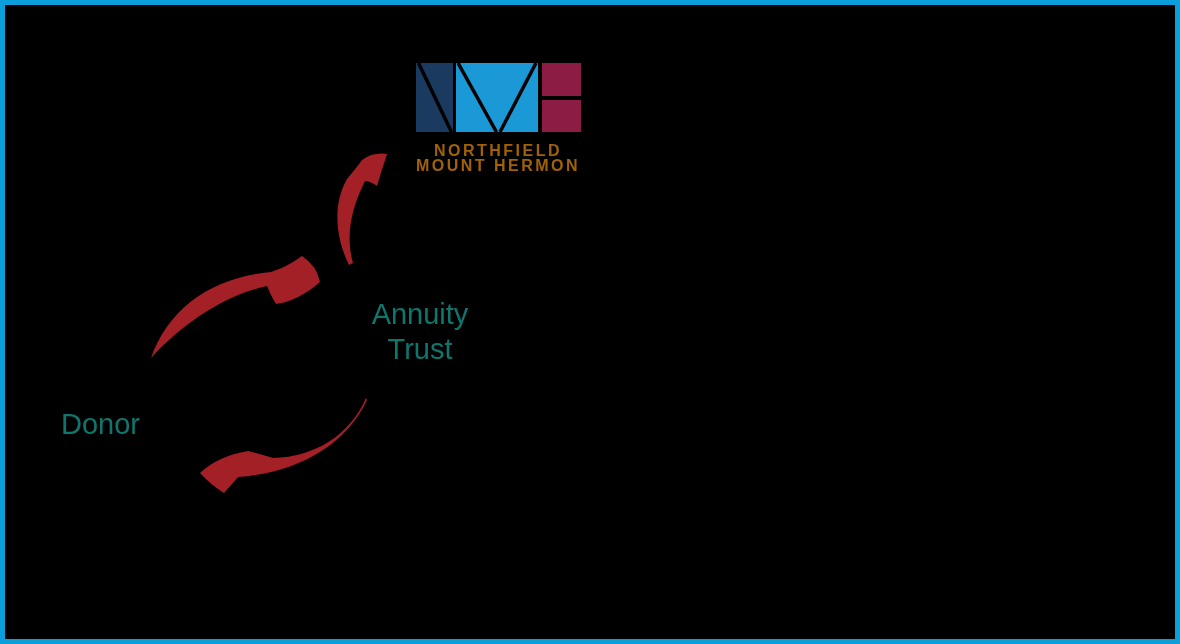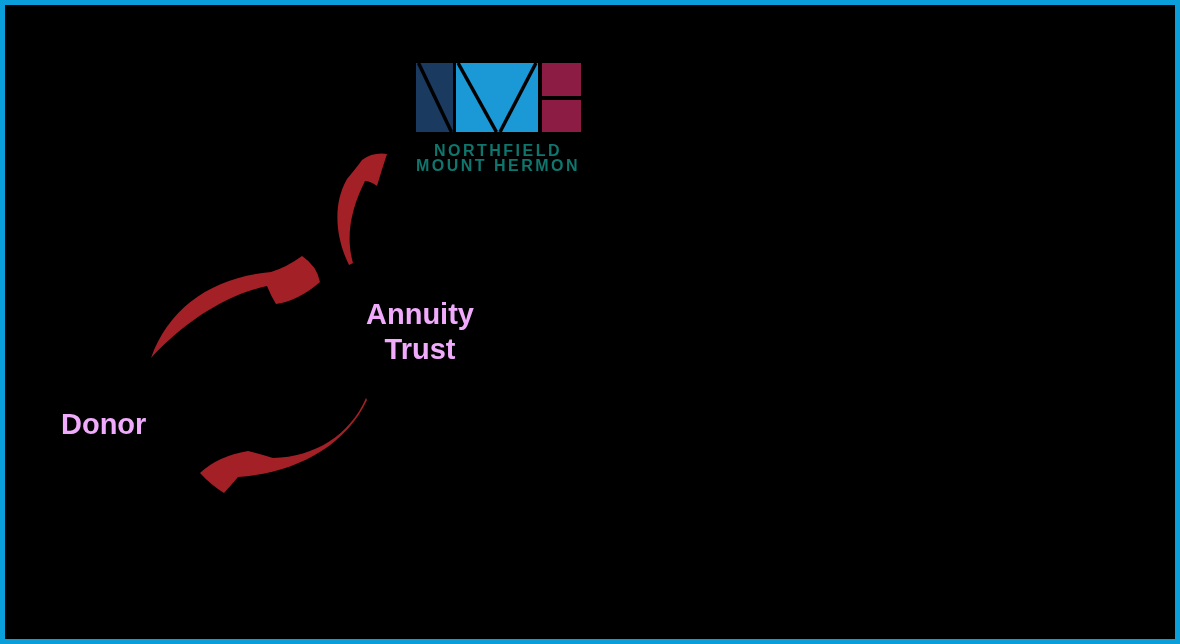--- a/index.html
+++ b/index.html
@@ -19,33 +19,33 @@
   .logo {
     position: absolute;
     left: 405px;
     top: 58px;
     width: 176px;
     text-align: center;
   }
   .logo-mark { display: block; margin: 0 auto; }
   .wordmark {
     margin-top: 11px;
-    color: #0f766e;
+    color: #a16207;
     font-weight: bold;
     font-size: 16px;
     line-height: 15px;
     letter-spacing: 2.5px;
     white-space: nowrap;
   }
 
   
   .node-label {
     position: absolute;
-    color: #f0abfc;
-    font-weight: bold;
+    color: #0f766e;
+    font-weight: normal;
     font-size: 29px;
   }
   .node-label.trust {
     left: 315px;
     top: 292px;
     width: 200px;
     text-align: center;
     line-height: 35px;
     white-space: pre-line;
   }

